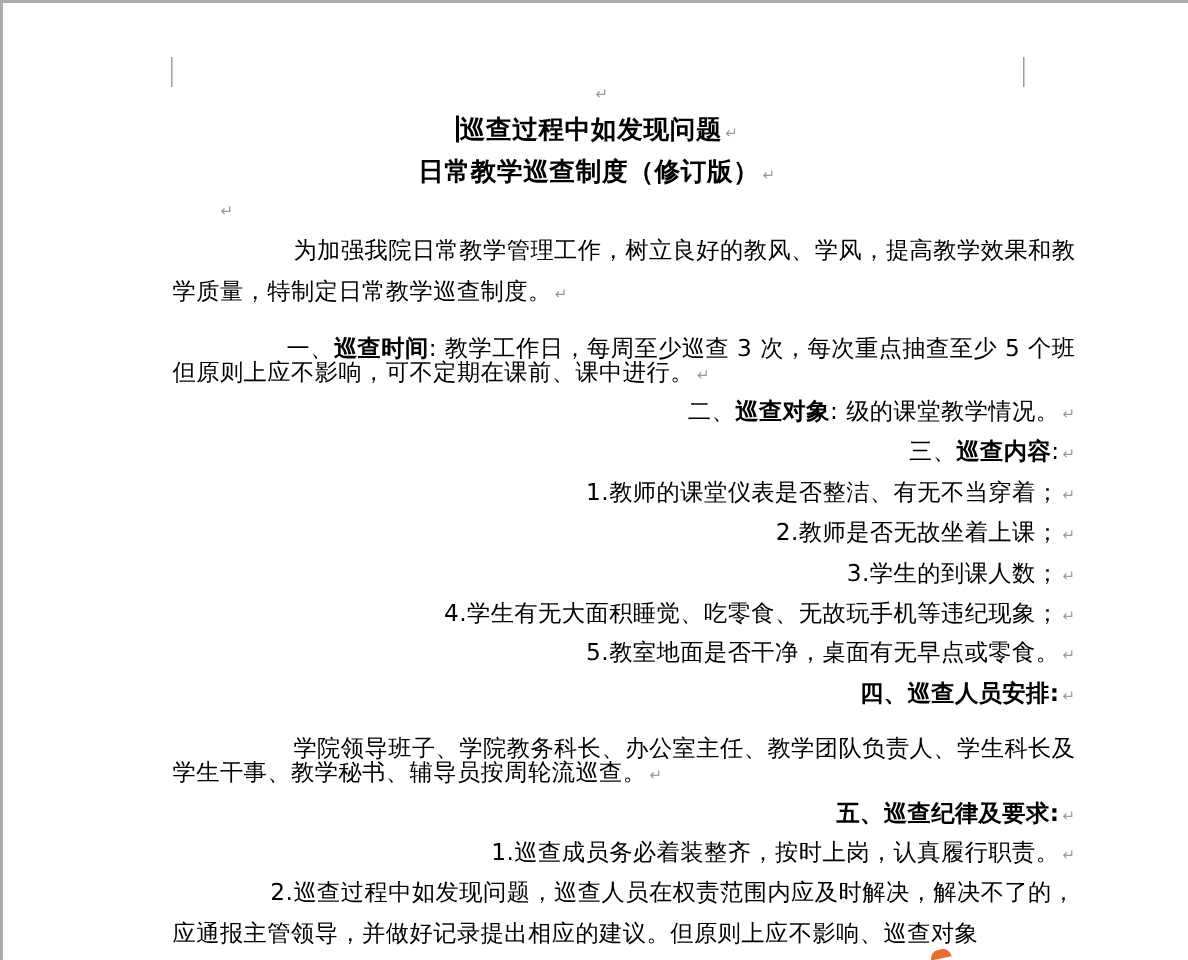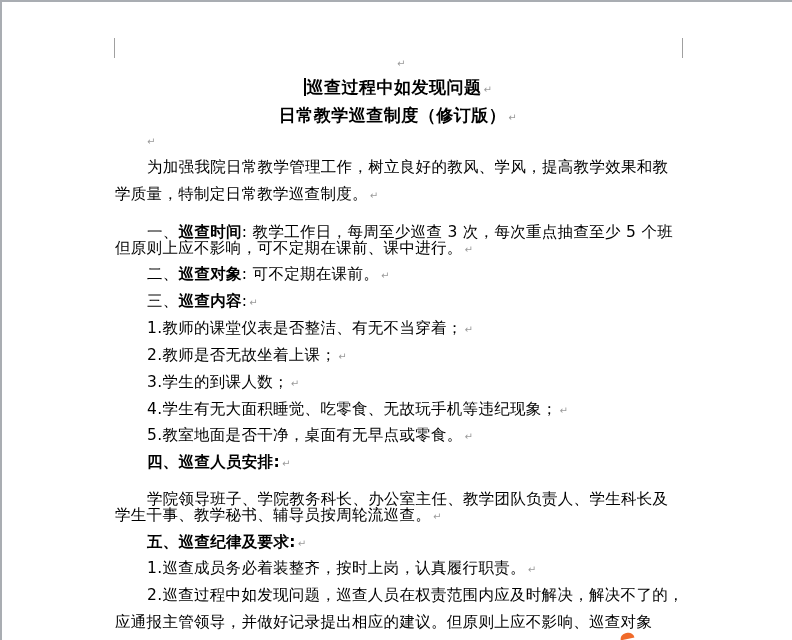--- a/index.html
+++ b/index.html
@@ -19,21 +19,21 @@
   .empty-para { position: absolute; font-size: 10px; color: #9a9a9a; }
   .title {
     position: absolute; left: 0; width: 566px; text-align: center;
     font-size: 17px; font-weight: bold; letter-spacing: 0.5px; line-height: 22px;
   }
   .caret { display: inline-block; width: 2px; height: 18px; background: #000; vertical-align: -3px; margin-right: 1px; }
   .line {
     position: absolute; left: 0; width: 570px; white-space: nowrap;
     font-size: 15.5px; line-height: 20px; letter-spacing: 0.3px;
   }
-  .indent { padding-left: 32px; }
+  .indent { padding-left: 32px; text-align: right; }
   .bold { font-weight: bold; }
   .watermark {
     position: absolute; left: 620px; top: 633px; width: 14px; height: 6px;
     border-radius: 6px 6px 0 0; background: #f06a2a; transform: rotate(-12deg);
   }
 </style>
 </head>
 <body>
 
 <div class="frame-top"></div>
@@ -60,21 +60,21 @@
   </div>
 
   <div class="line indent" style="top:222px">
     <span>一、</span><span class="bold">巡查时间</span><span>:</span> <span>教学工作日，每周至少巡查 3 次，每次重点抽查至少 5 个班</span>
   </div>
   <div class="line" style="top:238px">
     <span>但原则上应不影响，可不定期在课前、课中进行。</span><span class="pmark">↵</span>
   </div>
 
   <div class="line indent" style="top:264px">
-    <span>二、</span><span class="bold">巡查对象</span><span>:</span> <span>可不定期在课前。</span><span class="pmark">↵</span>
+    <span>二、</span><span class="bold">巡查对象</span><span>:</span> <span>级的课堂教学情况。</span><span class="pmark">↵</span>
   </div>
 
   <div class="line indent" style="top:291px">
     <span>三、</span><span class="bold">巡查内容</span><span>:</span><span class="pmark">↵</span>
   </div>
   <div class="line indent" style="top:318px">
     <span>1.教师的课堂仪表是否整洁、有无不当穿着；</span><span class="pmark">↵</span>
   </div>
   <div class="line indent" style="top:345px">
     <span>2.教师是否无故坐着上课；</span><span class="pmark">↵</span>

